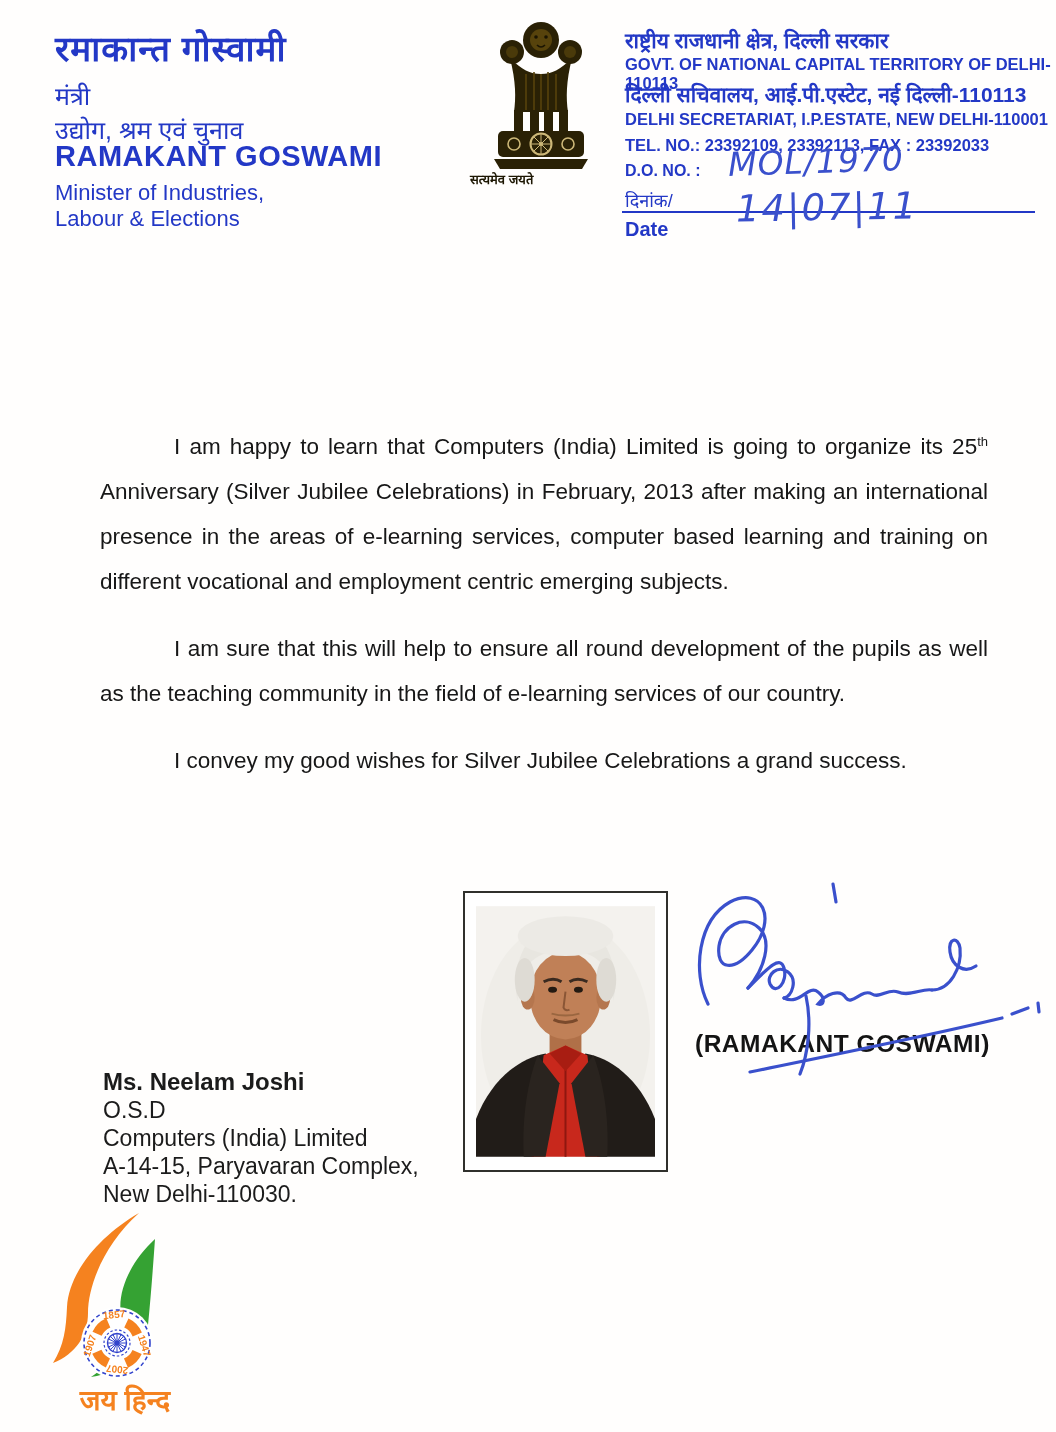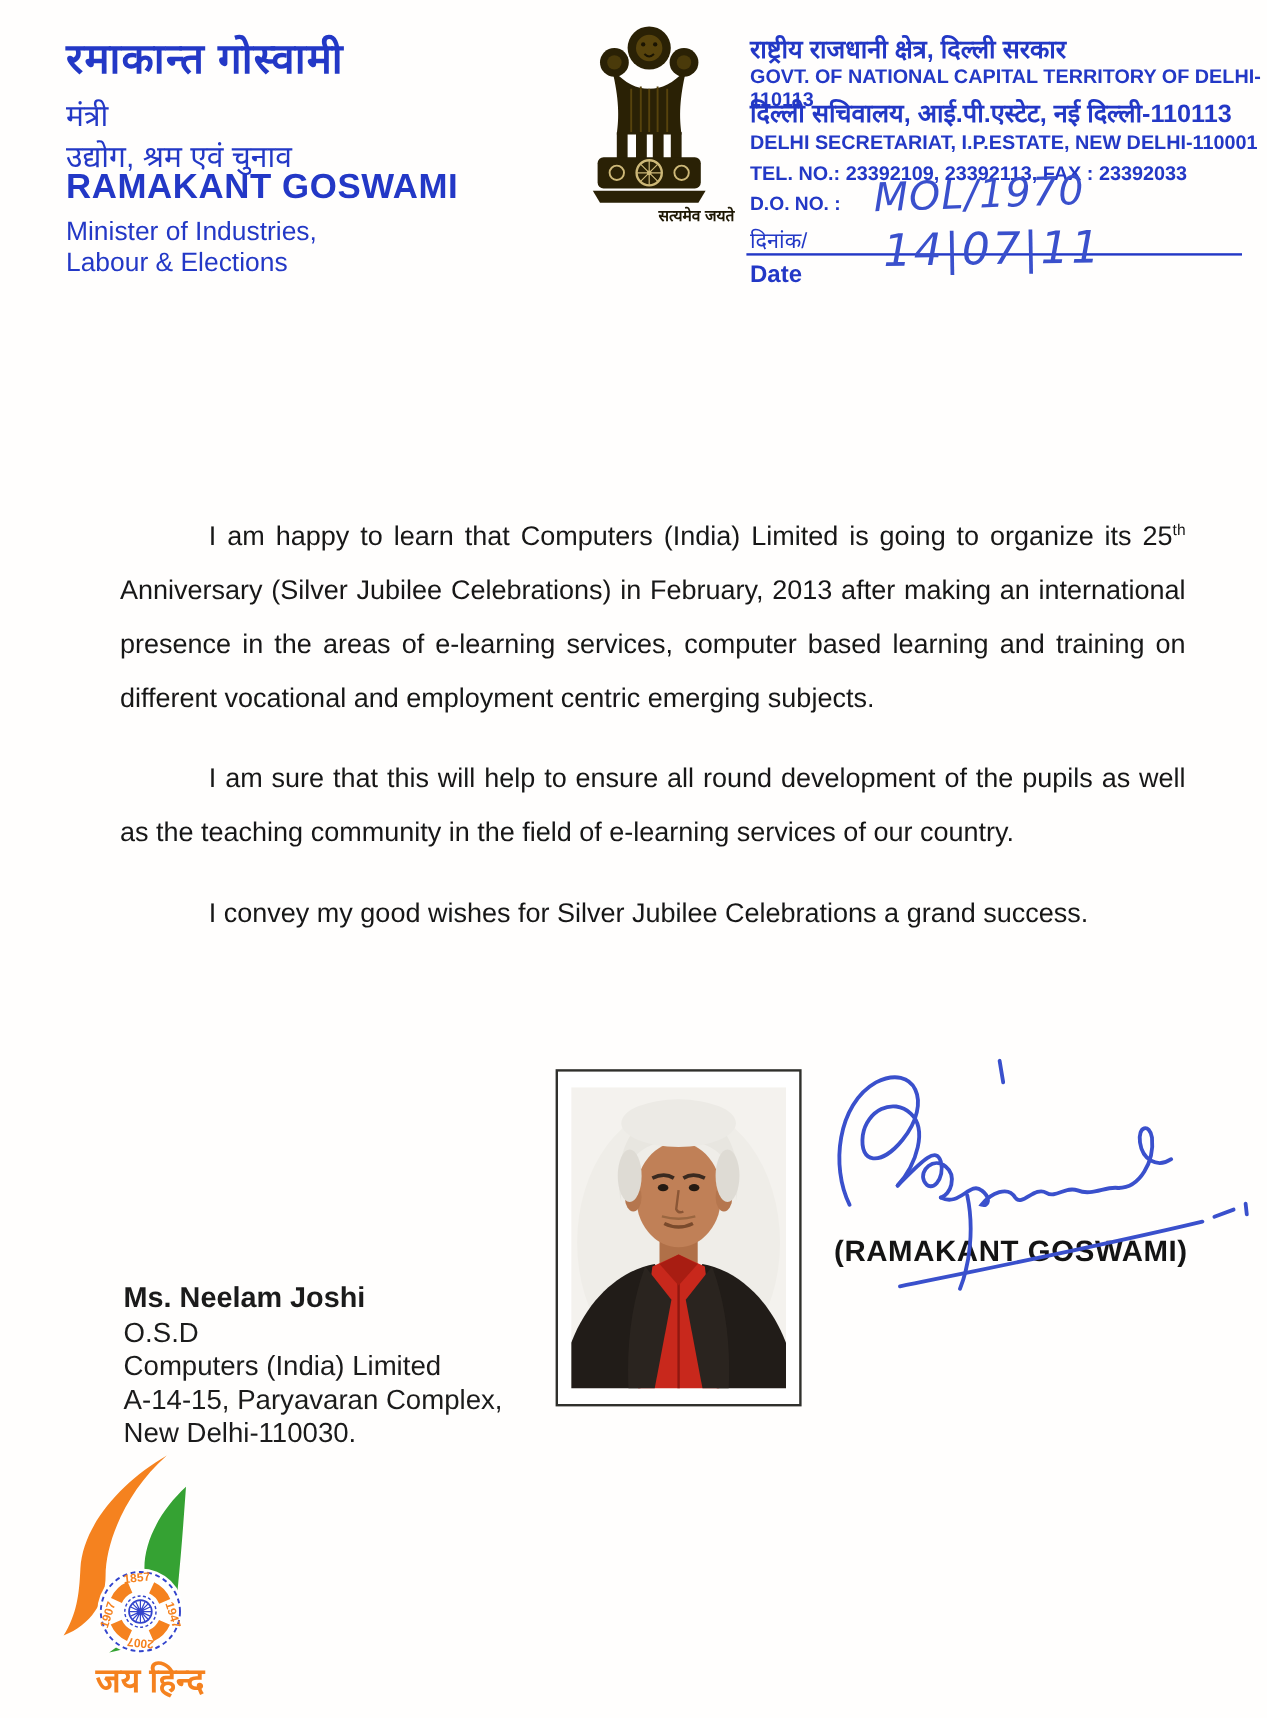--- a/index.html
+++ b/index.html
@@ -15,21 +15,21 @@
   .blue { color:#2338c6; }
   .hd-name-hi   { left:55px;  top:24px;  font-size:35px; font-weight:bold; letter-spacing:1px;}
   .hd-title-hi  { left:55px;  top:78px;  font-size:25px; }
   .hd-dept-hi   { left:55px;  top:112px; font-size:25px; }
   .hd-name-en   { left:55px;  top:140px; font-size:29px; font-weight:bold; letter-spacing:0.5px;}
   .hd-min1      { left:55px;  top:180px; font-size:22px; }
   .hd-min2      { left:55px;  top:206px; font-size:22px;text-align:right; }
 
   
   .emblem-wrap  { left:486px; top:12px; width:110px; height:162px; }
-  .emblem-motto { left:470px; top:170px; width:142px; text-align:right;
+  .emblem-motto { left:470px; top:170px; width:142px; text-align:left;
                   font-size:13px; font-weight:bold; color:#1d1703; }
 
   
   .hr-l1 { left:625px; top:26px;  font-size:21px; font-weight:600; }
   .hr-l2 { left:625px; top:55px;  font-size:16.5px; font-weight:bold; }
   .hr-l3 { left:625px; top:80px;  font-size:21px; font-weight:600;text-align:center; }
   .hr-l4 { left:625px; top:110px; font-size:16.5px; font-weight:bold; }
   .hr-l5 { left:625px; top:136px; font-size:16.5px; font-weight:bold; }
   .hr-do { left:625px; top:162px; font-size:16px;  font-weight:bold; }
   .hr-dinank { left:625px; top:188px; font-size:18px; font-weight:400; }

